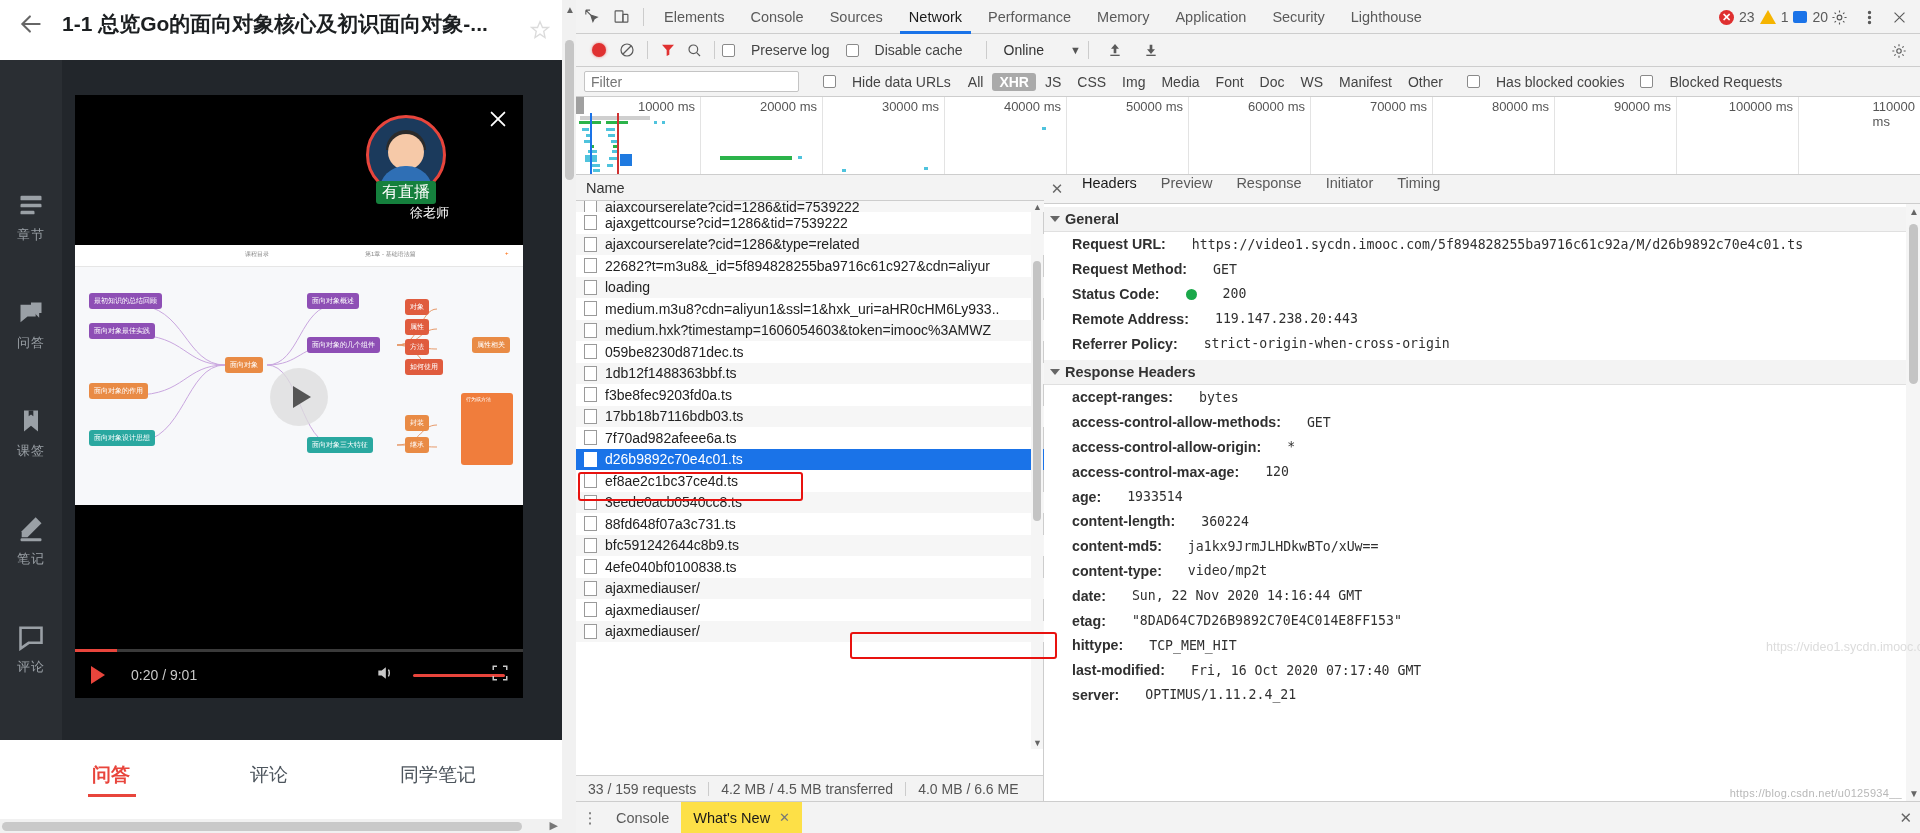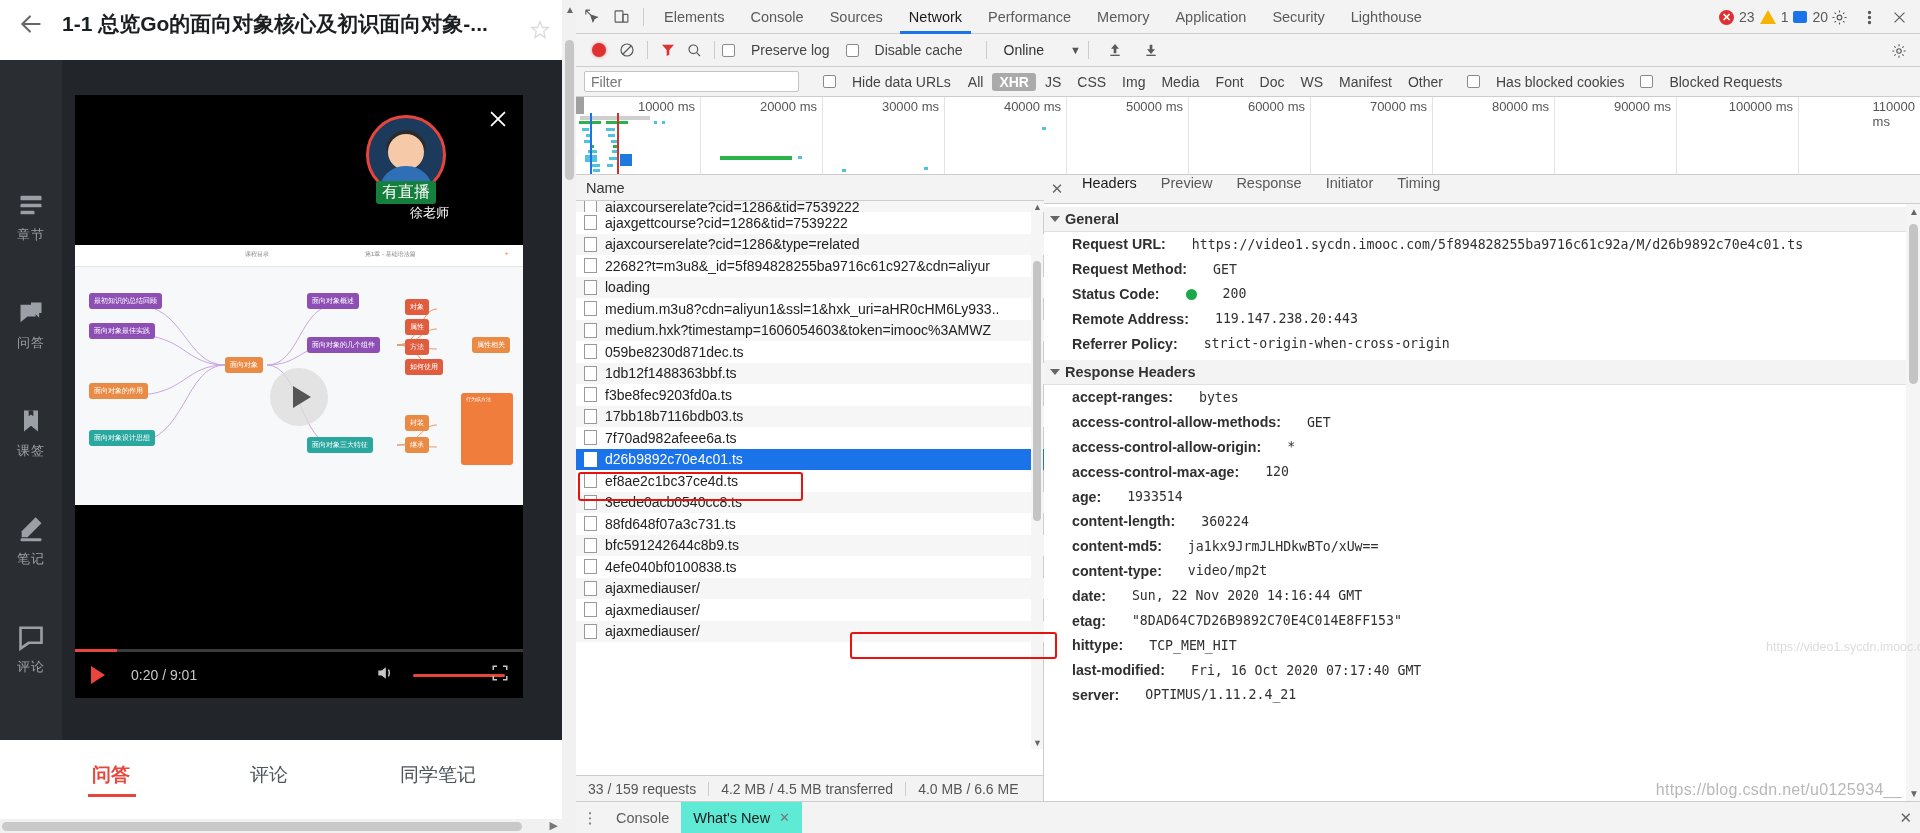--- a/index.html
+++ b/index.html
@@ -252,26 +252,26 @@
 
   
   #drawer { position:absolute; left:0; top:801px; width:1344px; height:32px;
     background:#f3f3f3; border-top:1px solid #cdcdcd; display:flex;
     align-items:center; }
   #drawer-menu { width:28px; text-align:center; color:#666; font-size:15px;
     cursor:pointer; letter-spacing:0; }
   .dw-tab { padding:0 12px; height:32px; line-height:32px; font-size:14.5px;
     color:#5a5a5a; cursor:pointer; position:relative; display:flex;
     align-items:center; }
-  .dw-tab.active { color:#1a1a1a; background:#5eead4; }
+  .dw-tab.active { color:#1a1a1a; background:#fde047; }
   .dw-x { margin-left:9px; font-size:13px; color:#777; }
   #drawer-close { position:absolute; right:8px; cursor:pointer; color:#666;
     font-size:15px; }
 
-  #watermark { position:absolute; right:18px; bottom:34px; font-size:16px;
+  #watermark { position:absolute; right:18px; bottom:34px; font-size:11px;
     color:#b8b8b8; letter-spacing:.3px; }
   #tooltip-url { position:absolute; left:1190px; top:640px; font-size:12.5px;
     color:#dcdcdc; pointer-events:none; }
 </style>
 </head>
 <body>
 
 <div id="left-pane">
 
   <div id="course-header">

